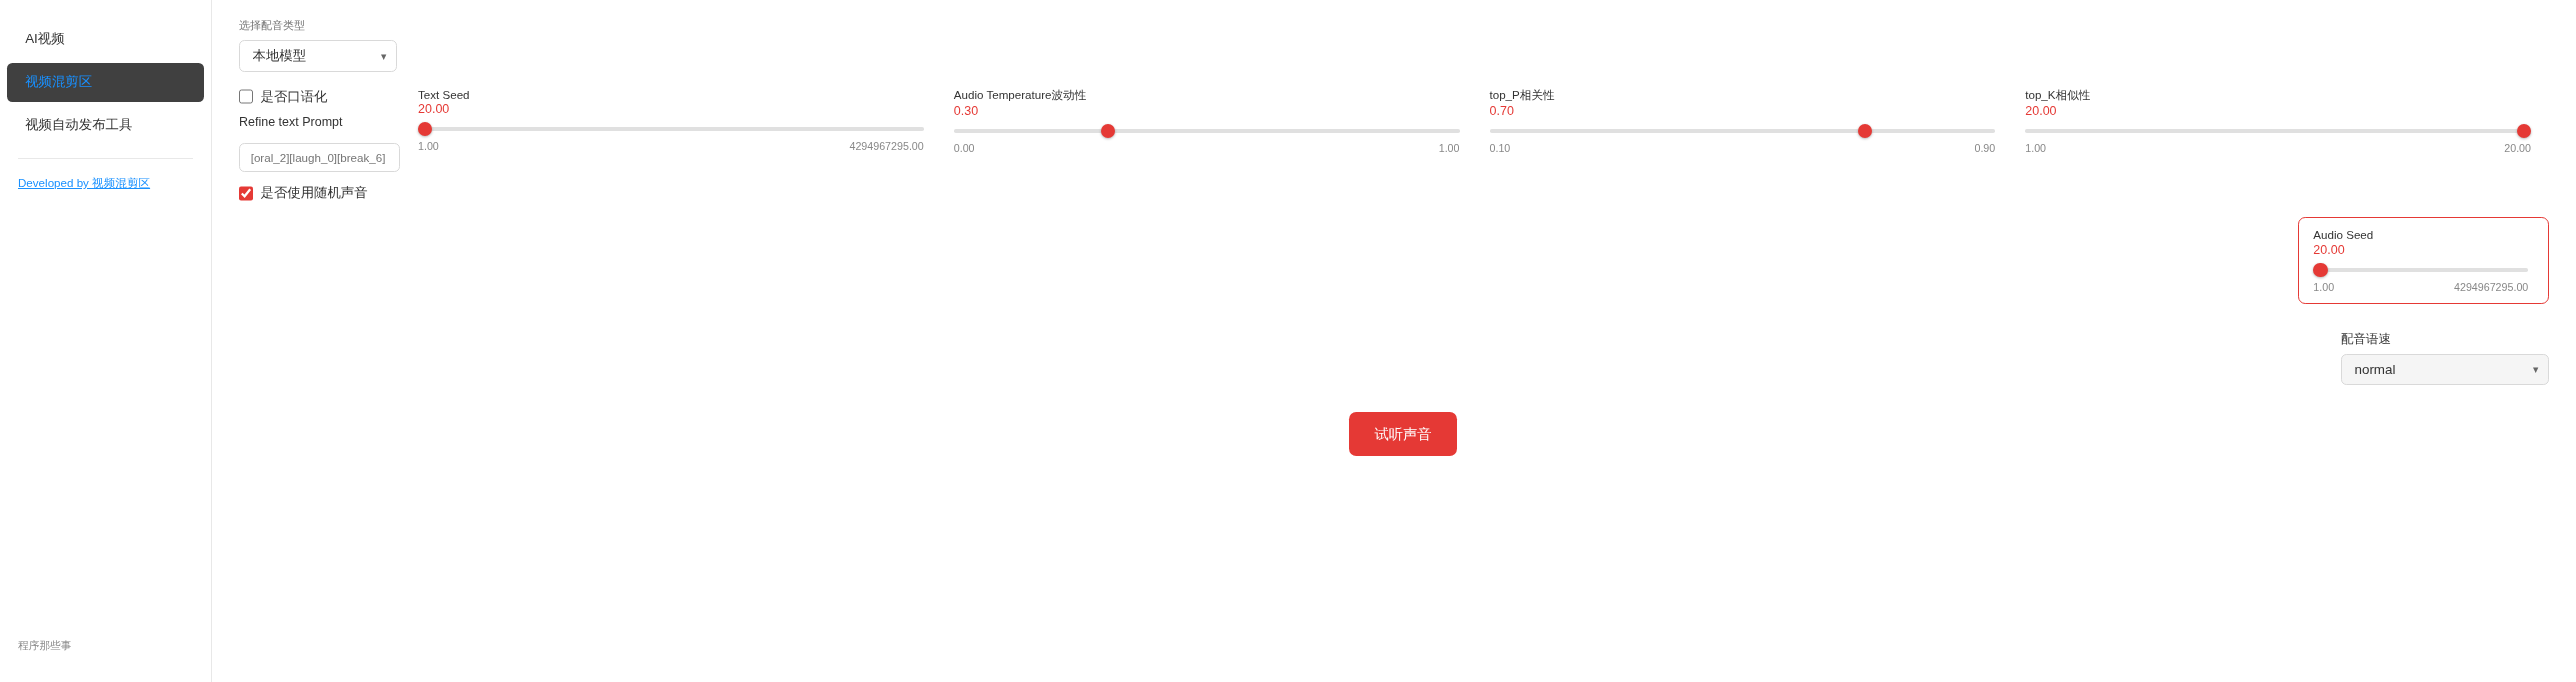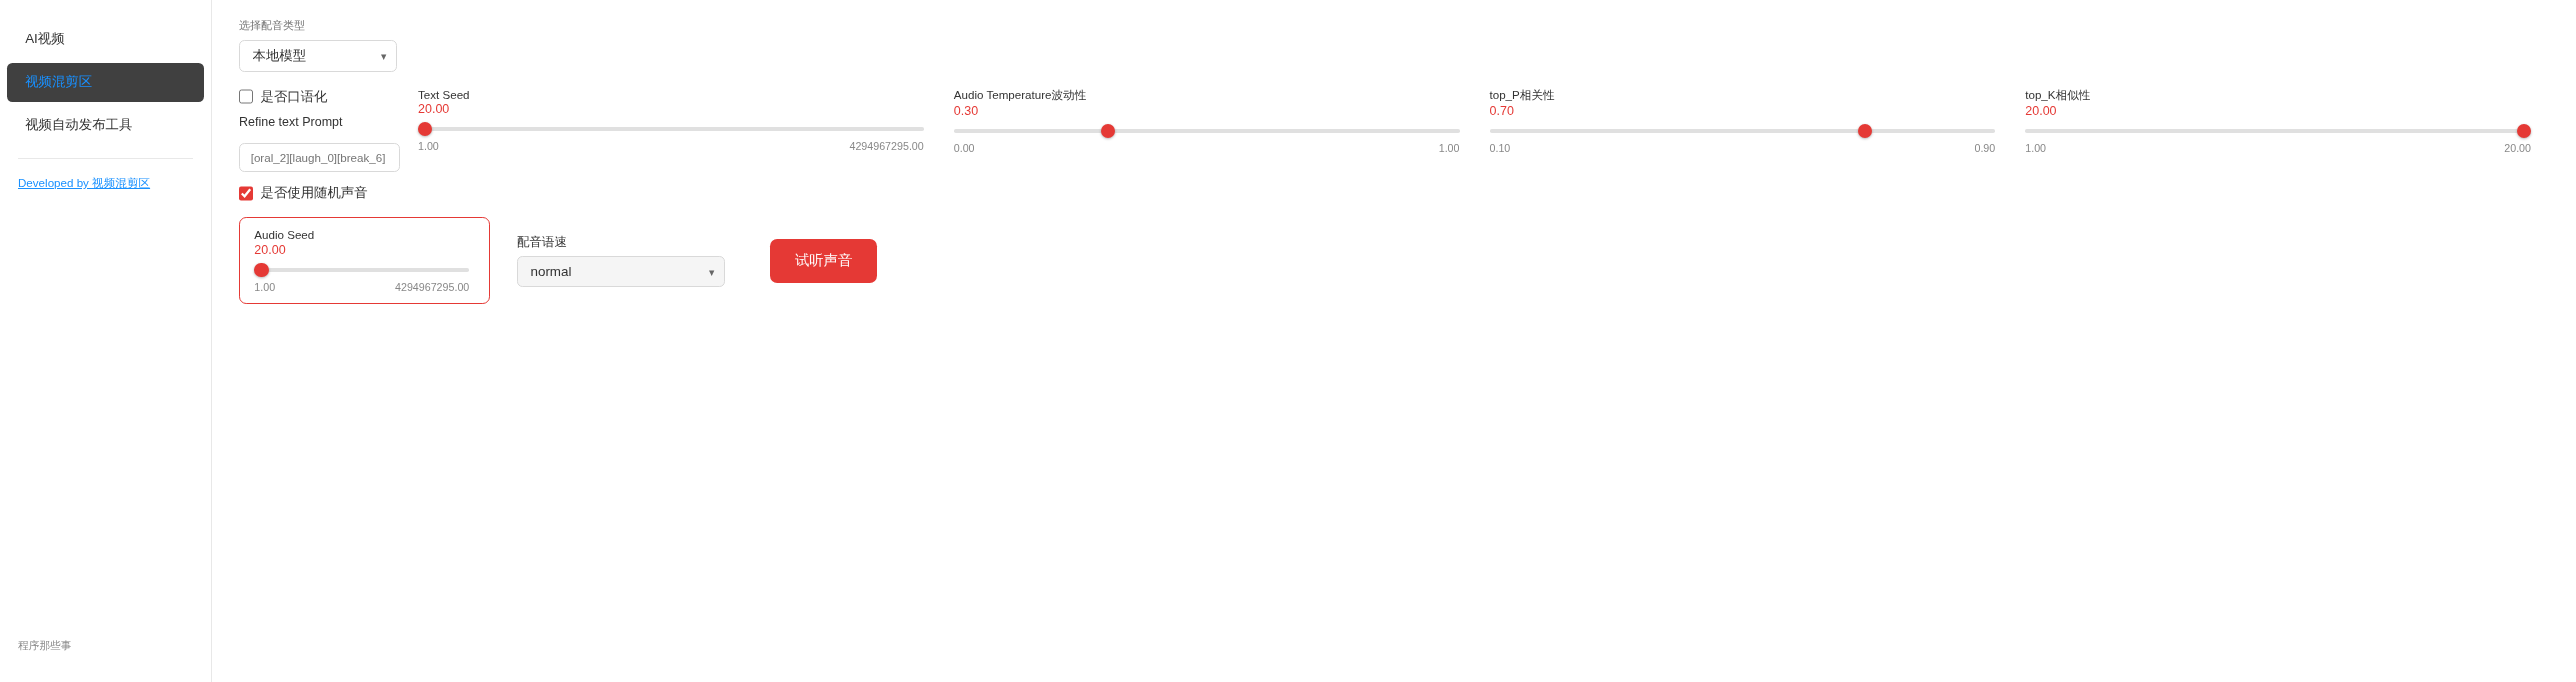--- a/index.html
+++ b/index.html
@@ -185,22 +185,23 @@
     .random-sound-row {
       display: flex;
       align-items: center;
       gap: 7.2px;
       margin-bottom: 14.3px;
     }
 
     
     .audio-seed-row {
       display: flex;
-      align-items: center;
+      align-items: flex-end;
       gap: 27px;
+      flex-direction: column;
     }
 
     .audio-seed-box {
       border: 1.8px solid #e53935;
       border-radius: 7.2px;
       padding: 10.7px 14.3px;
       min-width: 251px;
     }
 
     .speed-group {

